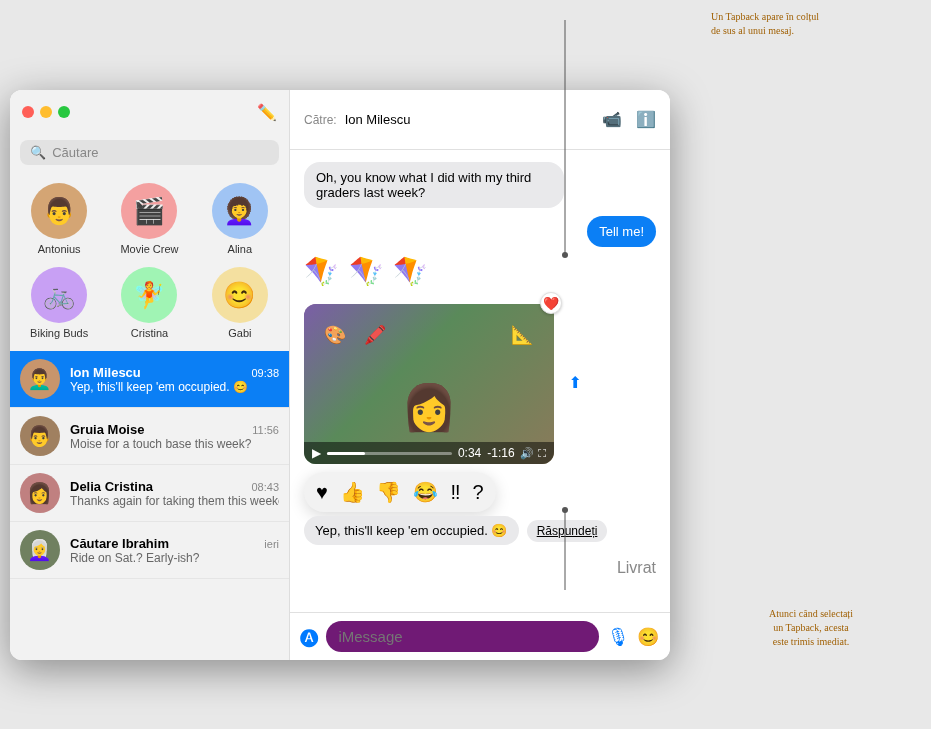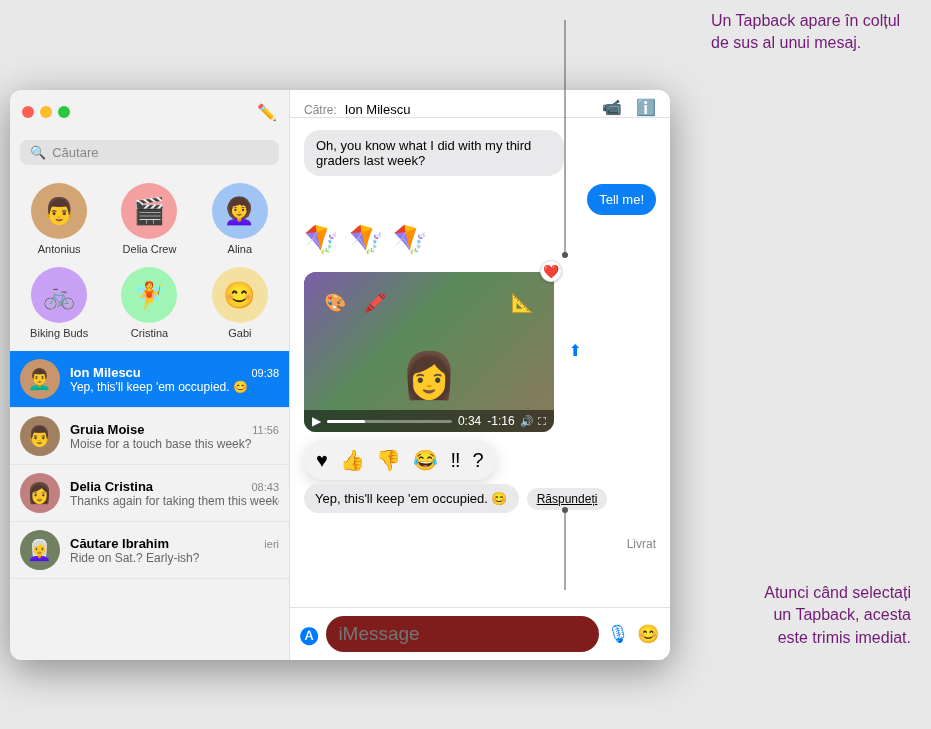--- a/index.html
+++ b/index.html
@@ -7,36 +7,37 @@
       font-family: -apple-system, BlinkMacSystemFont, 'Helvetica Neue', Arial, sans-serif;
       background: #e8e8e8;
       width: 931px;
       height: 729px;
       overflow: hidden;
       position: relative;
     }
 
     .annotation-text {
       position: absolute;
-      font-size: 16px;
-      color: #701a75;
+      font-size: 10px;
+      color: #a16207;
       line-height: 1.4;
       width: 200px;
+      font-family: Liberation Serif, serif;
     }
 
     .annotation-top {
       top: 10px;
       right: 20px;
       text-align: left;
     }
 
     .annotation-bottom {
       bottom: 80px;
       right: 20px;
-      text-align: right;
+      text-align: center;
       margin-top: 32px;
     }
 
     
     .window {
       position: absolute;
       top: 90px;
       left: 10px;
       width: 660px;
       height: 570px;
@@ -214,24 +215,24 @@
 
     
     .chat-area {
       flex: 1;
       display: flex;
       flex-direction: column;
       background: #fff;
     }
 
     .chat-header {
-      height: 28px;
+      height: 60px;
       border-bottom: 1px solid #e0e0e0;
       display: flex;
-      align-items: flex-end;
+      align-items: center;
       padding: 0 14px;
       gap: 8px;
     }
 
     .chat-to-label {
       font-size: 12px;
       color: #888;
     }
 
     .chat-contact-name {
@@ -286,23 +287,23 @@
       background: #e9e9eb;
       color: #000;
     }
 
     .outgoing .bubble-text {
       background: #0b7ff5;
       color: #fff;
     }
 
     .bubble-status {
-      font-size: 12px;
+      font-size: 16px;
       color: #888;
-      margin-top: 16px;
+      margin-top: 6px;
     }
 
     
     .video-container {
       position: relative;
       width: 250px;
       margin-top: 4px;
     }
 
     .video-thumb {
@@ -440,25 +441,25 @@
       gap: 8px;
     }
 
     .input-app-icon {
       color: #007aff;
       font-size: 18px;
     }
 
     .message-input {
       flex: 1;
-      background: #7f1d1d;
+      background: #701a75;
       border: none;
       border-radius: 18px;
       padding: 7px 12px;
-      font-size: 19px;
+      font-size: 15px;
       color: #aaa;
       outline: none;
     }
 
     .audio-icon { color: #007aff; font-size: 18px; }
     .emoji-icon { color: #007aff; font-size: 18px; }
   </style>
 </head>
 <body>
 
@@ -480,21 +481,21 @@
       <span class="search-input-placeholder">Căutare</span>
     </div>
 
     <div class="pinned-grid">
       <div class="pinned-item">
         <div class="avatar-circle" style="background:#d4a574;">👨</div>
         <span class="avatar-label">Antonius</span>
       </div>
       <div class="pinned-item">
         <div class="avatar-circle" style="background:#f4a0a0;">🎬</div>
-        <span class="avatar-label">Delia Crew</span>
+        <span class="avatar-label">Movie Crew</span>
       </div>
       <div class="pinned-item">
         <div class="avatar-circle" style="background:#a0c4f4;">👩‍🦱</div>
         <span class="avatar-label">Alina</span>
       </div>
       <div class="pinned-item">
         <div class="avatar-circle" style="background:#c8a0f4;">🚲</div>
         <span class="avatar-label">Biking Buds</span>
       </div>
       <div class="pinned-item">

